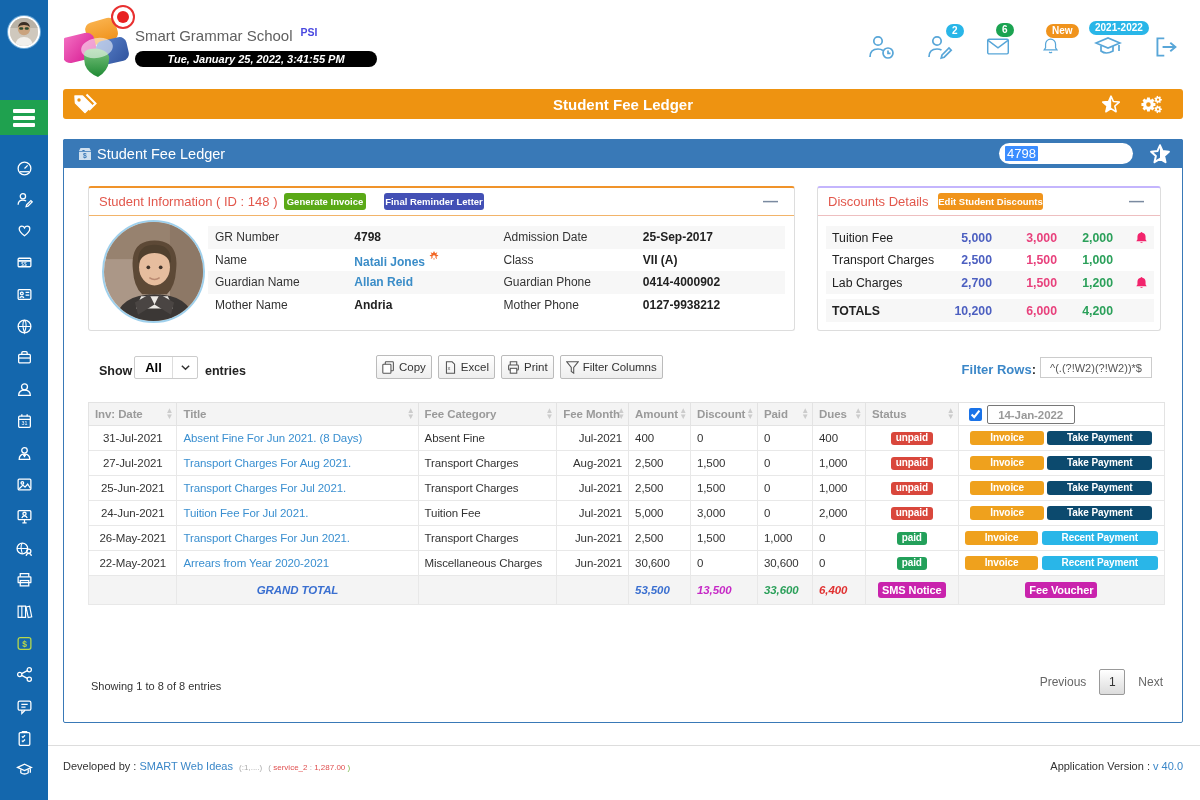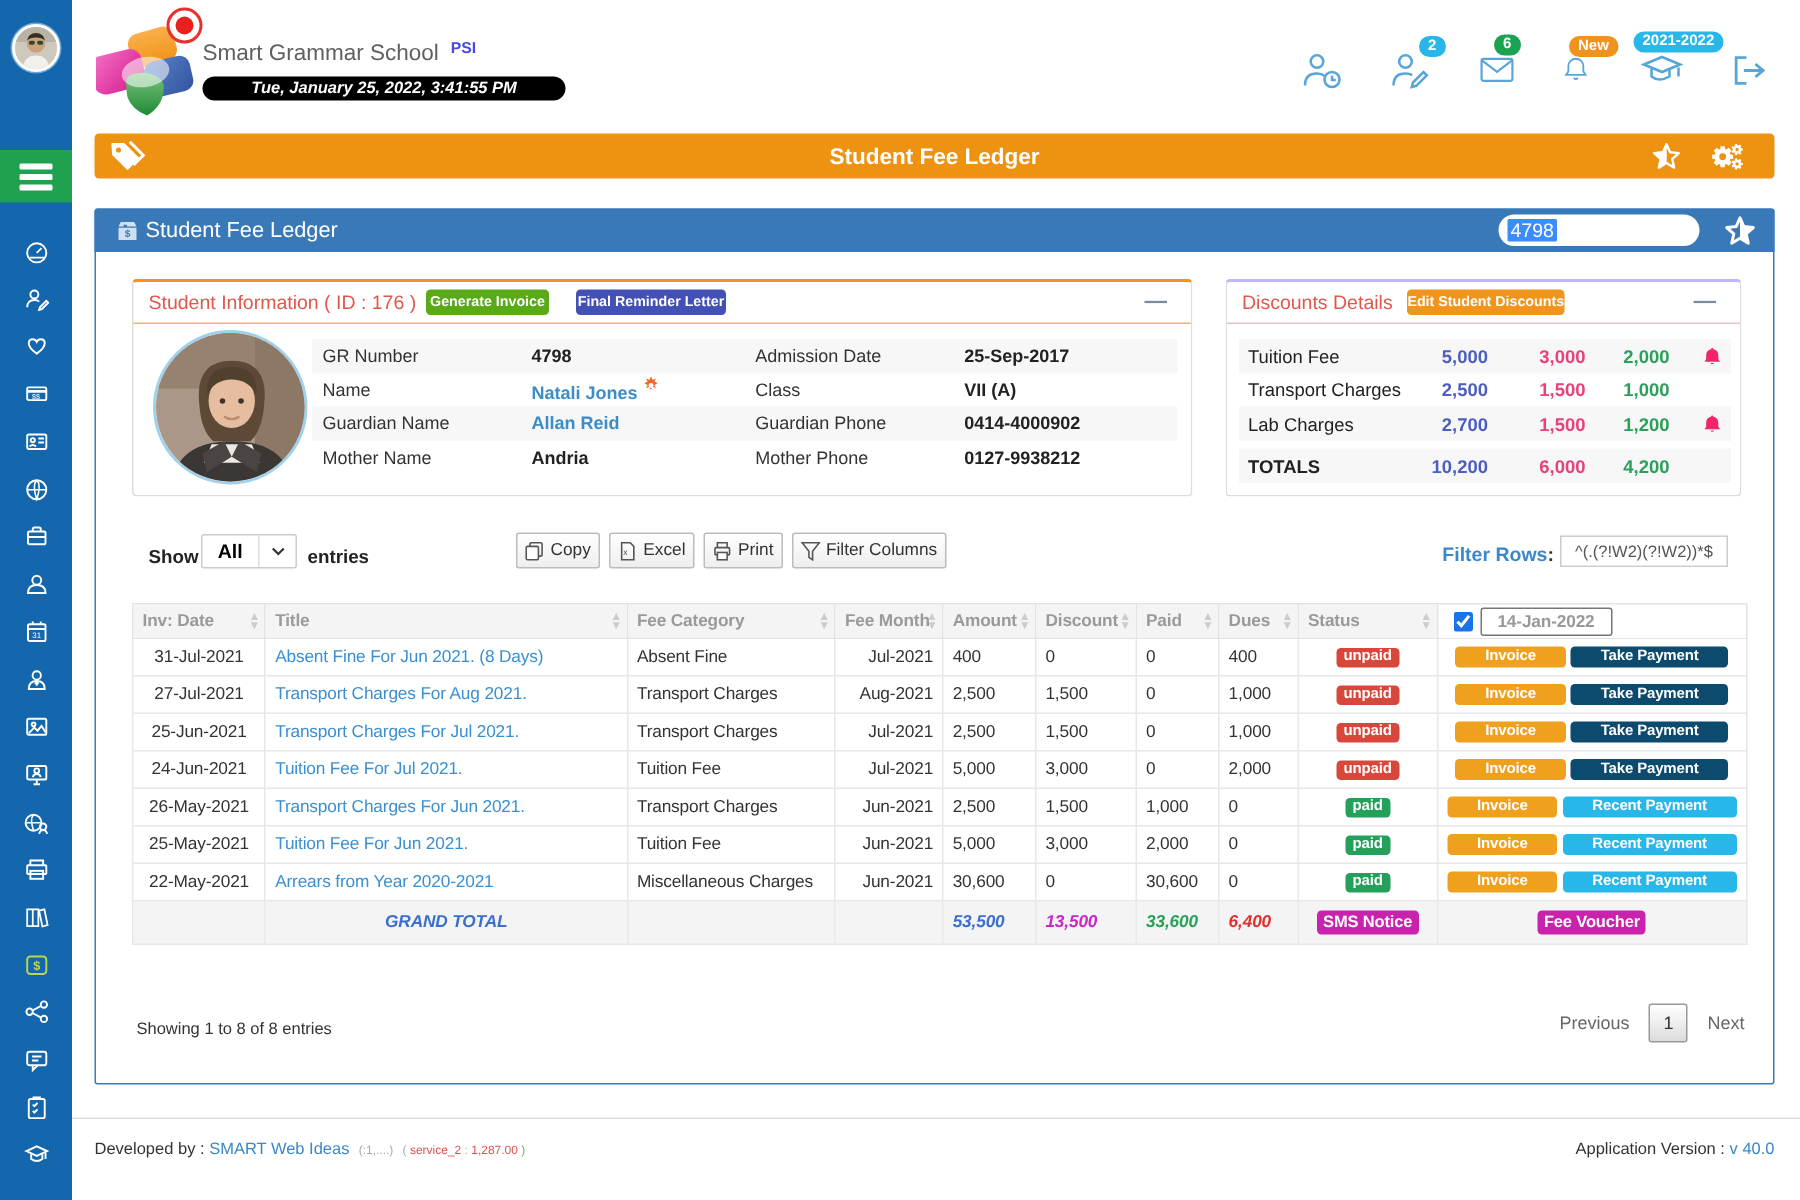--- a/index.html
+++ b/index.html
@@ -72,21 +72,21 @@
 .dnum.w1{width:56px} .dnum.w2{width:65px} .dnum.w3{width:56px}
 .nblue { color:#4c5fc0; } .npink { color:#e8417c; } .ngreen { color:#2ba05a; }
 
 .toolbar { position:absolute; left:0px; top:213px; width:1120px; height:36px; }
 .showlab { position:absolute; left:35px; top:11px; font-size:12.5px; font-weight:bold; color:#222; }
 .select { position:absolute; left:70px; top:3px; width:64px; height:23px; border:1px solid #ccc; border-radius:2px;
   font-size:13px; font-weight:bold; display:flex; }
 .select .alltxt { width:38px; text-align:center; line-height:21px; border-right:1px solid #ddd; }
 .select .chev { flex:1; display:flex; align-items:center; justify-content:center; }
 .entlab { position:absolute; left:141px; top:11px; font-size:12.5px; font-weight:bold; color:#222; }
-.dtbtns { position:absolute; left:280px; top:2px; display:flex; }
+.dtbtns { position:absolute; left:312px; top:2px; display:flex; }
 .dtbtn { border:1px solid #bbb; border-radius:2px; background:linear-gradient(#fff,#eee);
   font-size:11.5px; color:#333; height:24px; padding:0 5px; margin-right:6px; display:flex; align-items:center; }
 .dtbtn svg { margin-right:4px; }
 .frlab { position:absolute; right:148px; top:9px; font-size:13px; font-weight:bold; color:#3b87c8; }
 .frlab b { color:#333; }
 .frinput { position:absolute; right:32px; top:4px; width:112px; height:21px; border:1px solid #ccc;
   font-size:11px; color:#555; display:flex; align-items:center; justify-content:center; }
 
 table.main { position:absolute; left:24px; top:262px; width:1077px; border-collapse:collapse; font-size:11.5px; letter-spacing:-0.1px; }
 table.main th { background:#f4f4f4; color:#9a9a9a; font-weight:bold; font-size:11.5px; height:23px;
@@ -394,21 +394,21 @@
         <span class="sel">4798</span>
       </div>
     <svg width="22" height="22" viewBox="0 0 24 24" style="position:absolute; right:12px; top:4px">
       <path d="M12 2.5 l2.8 6.3 6.9 0.7 -5.2 4.6 1.5 6.8 -6 -3.6 -6 3.6 1.5 -6.8 -5.2 -4.6 6.9 -0.7z" fill="none" stroke="#fff" stroke-width="2.2" stroke-linejoin="round"></path>
       <path d="M12 2.5 l2.8 6.3 6.9 0.7 -5.2 4.6 1.5 6.8 -6 -3.6z" fill="#fff"></path>
     </svg>
   </div>
 
   <div class="card stu">
     <div class="cardhead">
-      <span class="cardtitle">Student Information ( ID : 176 )</span>
+      <span class="cardtitle">Student Information ( ID : 148 )</span>
       <span class="btn green">Generate Invoice</span>
       <span class="btn indigo">Final Reminder Letter</span>
       <span class="minus">—</span>
     </div>
     <div class="photo"><svg width="101" height="101" viewBox="0 0 98 98">
 <rect width="98" height="98" fill="#ab9787"></rect>
 <rect x="0" y="0" width="98" height="36" fill="#97826f"></rect>
 <rect x="64" y="0" width="34" height="98" fill="#8d7866"></rect>
 <path d="M10 98 q4 -28 39 -28 q35 0 39 28z" fill="#3b3735"></path>
 <path d="M28 46 q-3 -28 21 -28 q24 0 21 28 q-1 17 -9 24 h-24 q-8 -7 -9 -24z" fill="#5d4936"></path>
@@ -601,32 +601,20 @@
           <td>Transport Charges</td>
       <td class="r">Jun-2021</td>
           <td>2,500</td>
           <td>1,500</td>
           <td>1,000</td>
           <td>0</td>
       <td class="c"><span class="pill grn">paid</span></td>
       <td class="c"><span class="abtn org">Invoice</span> <span class="abtn cyn">Recent Payment</span></td>
     </tr>
     <tr>
-      <td class="c">25-May-2021</td>
-          <td><a class="t">Tuition Fee For Jun 2021.</a></td>
-          <td>Tuition Fee</td>
-      <td class="r">Jun-2021</td>
-          <td>5,000</td>
-          <td>3,000</td>
-          <td>2,000</td>
-          <td>0</td>
-      <td class="c"><span class="pill grn">paid</span></td>
-      <td class="c"><span class="abtn org">Invoice</span> <span class="abtn cyn">Recent Payment</span></td>
-    </tr>
-    <tr>
       <td class="c">22-May-2021</td>
           <td><a class="t">Arrears from Year 2020-2021</a></td>
           <td>Miscellaneous Charges</td>
       <td class="r">Jun-2021</td>
           <td>30,600</td>
           <td>0</td>
           <td>30,600</td>
           <td>0</td>
       <td class="c"><span class="pill grn">paid</span></td>
       <td class="c"><span class="abtn org">Invoice</span> <span class="abtn cyn">Recent Payment</span></td>

